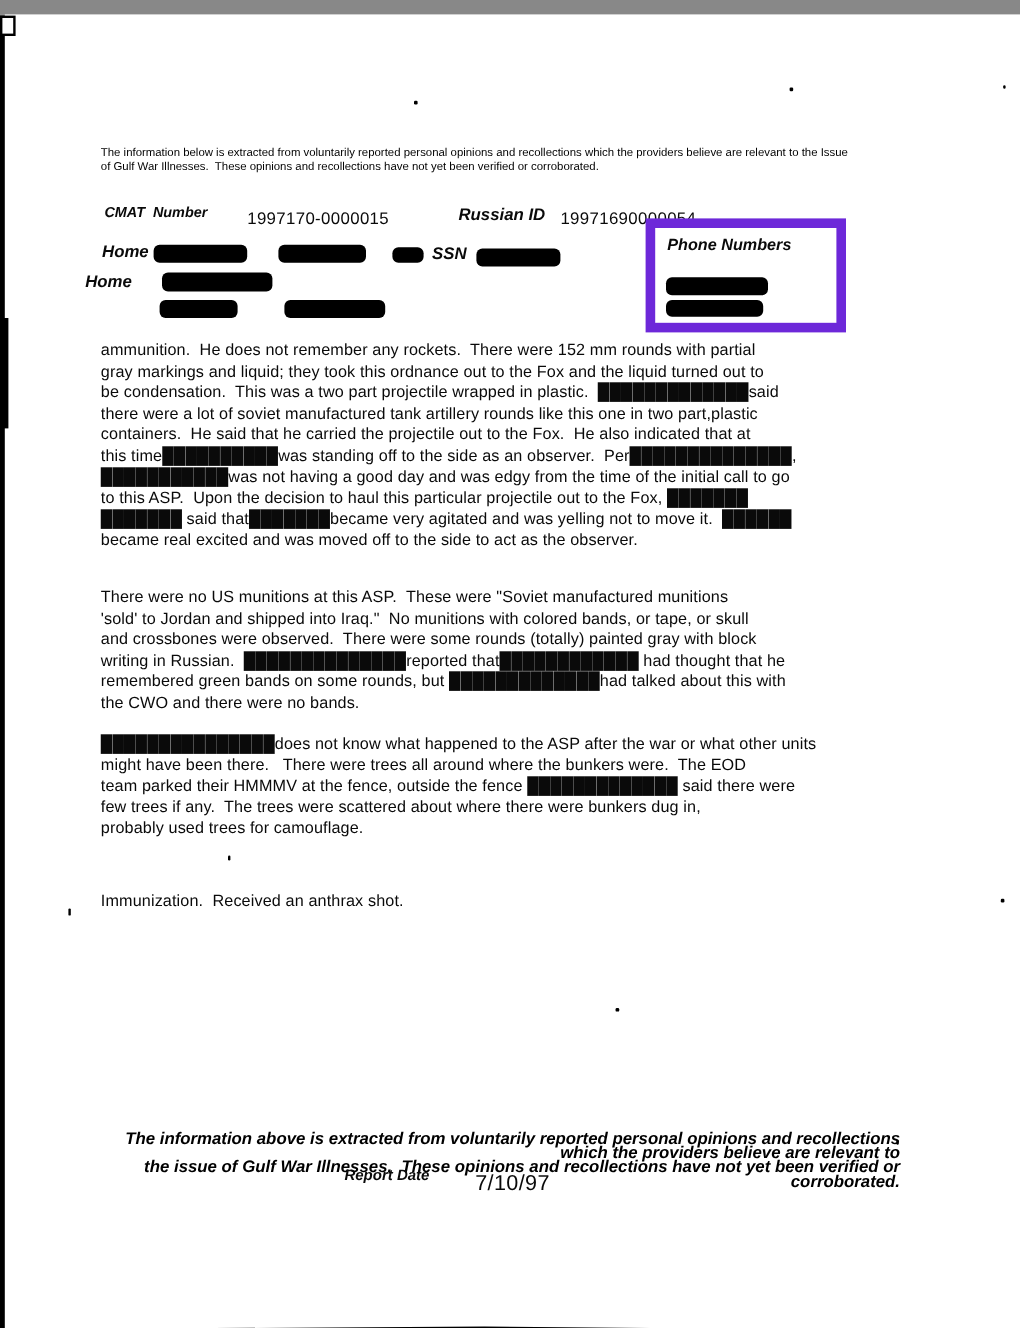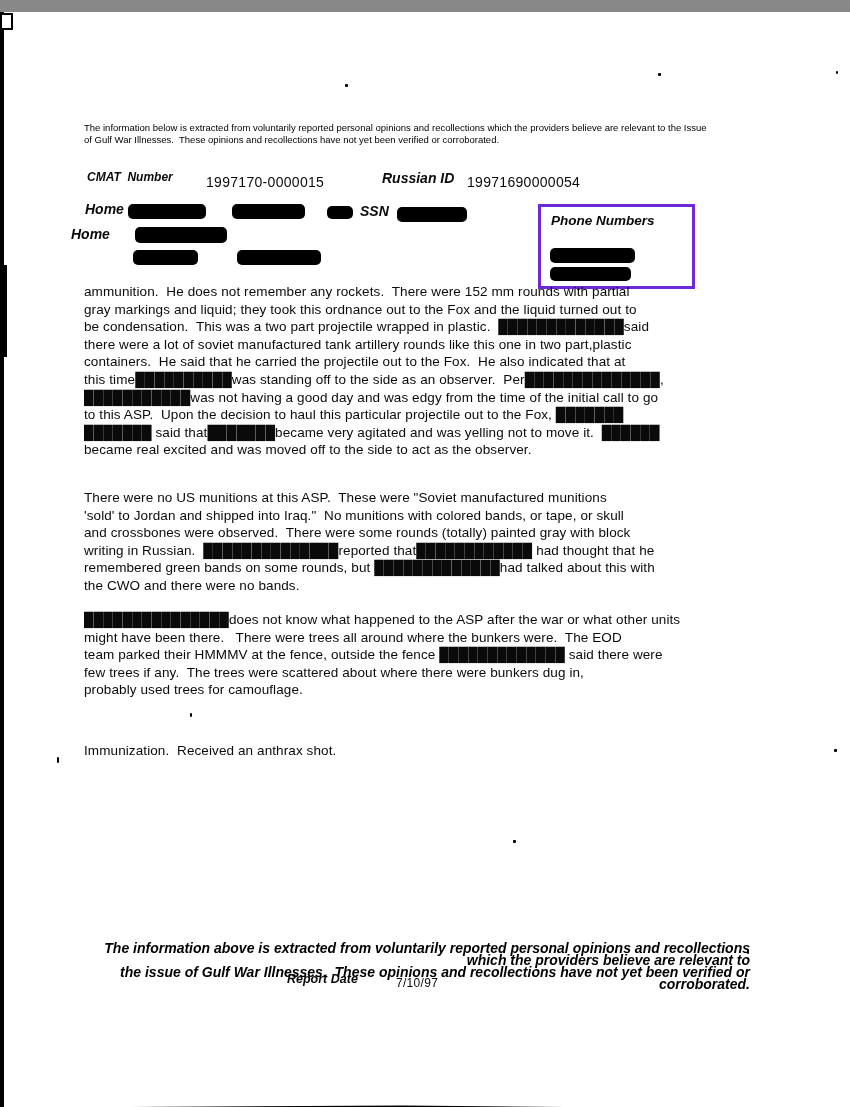--- a/index.html
+++ b/index.html
@@ -23,33 +23,33 @@
   .top-disclaimer{left:84px;top:110px;width:660px;font-size:9.5px;line-height:11.6px;color:#000;}
   
   .cmat-label{left:87px;top:158px;font-size:12px;}
   .cmat-value{left:206px;top:162px;font-size:14px;letter-spacing:.3px;}
   .incident-label{left:382px;top:158px;font-size:14px;}
   .incident-value{left:467px;top:162px;font-size:14px;letter-spacing:.3px;}
   .name-label{left:85px;top:189px;font-size:14px;}
   .ssn-label{left:360px;top:191px;font-size:14px;}
   .home-label{left:71px;top:214px;font-size:14px;}
   .bar{background:#000;border-radius:5px;position:absolute;}
-  .phone-box{left:538px;top:192px;width:151px;height:79px;border:3px solid #6d28d9;}
+  .phone-box{left:538px;top:170px;width:151px;height:79px;border:8px solid #6d28d9;}
   .phone-title{position:absolute;left:10px;top:6px;font-size:13.5px;font-style:italic;font-weight:bold;white-space:pre;}
   
   .para{left:84px;width:665px;font-size:13.5px;line-height:17.6px;letter-spacing:.1px;}
   .p1{top:271px;}
   .p2{top:477px;}
   .p3{top:599px;}
   .p4{top:730px;}
   
   .bottom-disclaimer{left:90px;top:930px;width:660px;font-size:14px;line-height:12px;
     font-style:italic;font-weight:bold;color:#000;text-align:right;}
   .report-label{left:287px;top:960px;font-size:12.5px;}
-  .report-value{left:396px;top:964px;font-size:12px;letter-spacing:.3px;}
+  .report-value{left:396px;top:964px;font-size:18px;letter-spacing:.3px;}
 </style>
 </head>
 <body>
 
 <div class="page">
 
   <div class="abs edge-strip"></div>
   <div class="abs edge-blip"></div>
   <div class="abs corner-box"></div>
   <div class="abs bottom-bar"></div>

